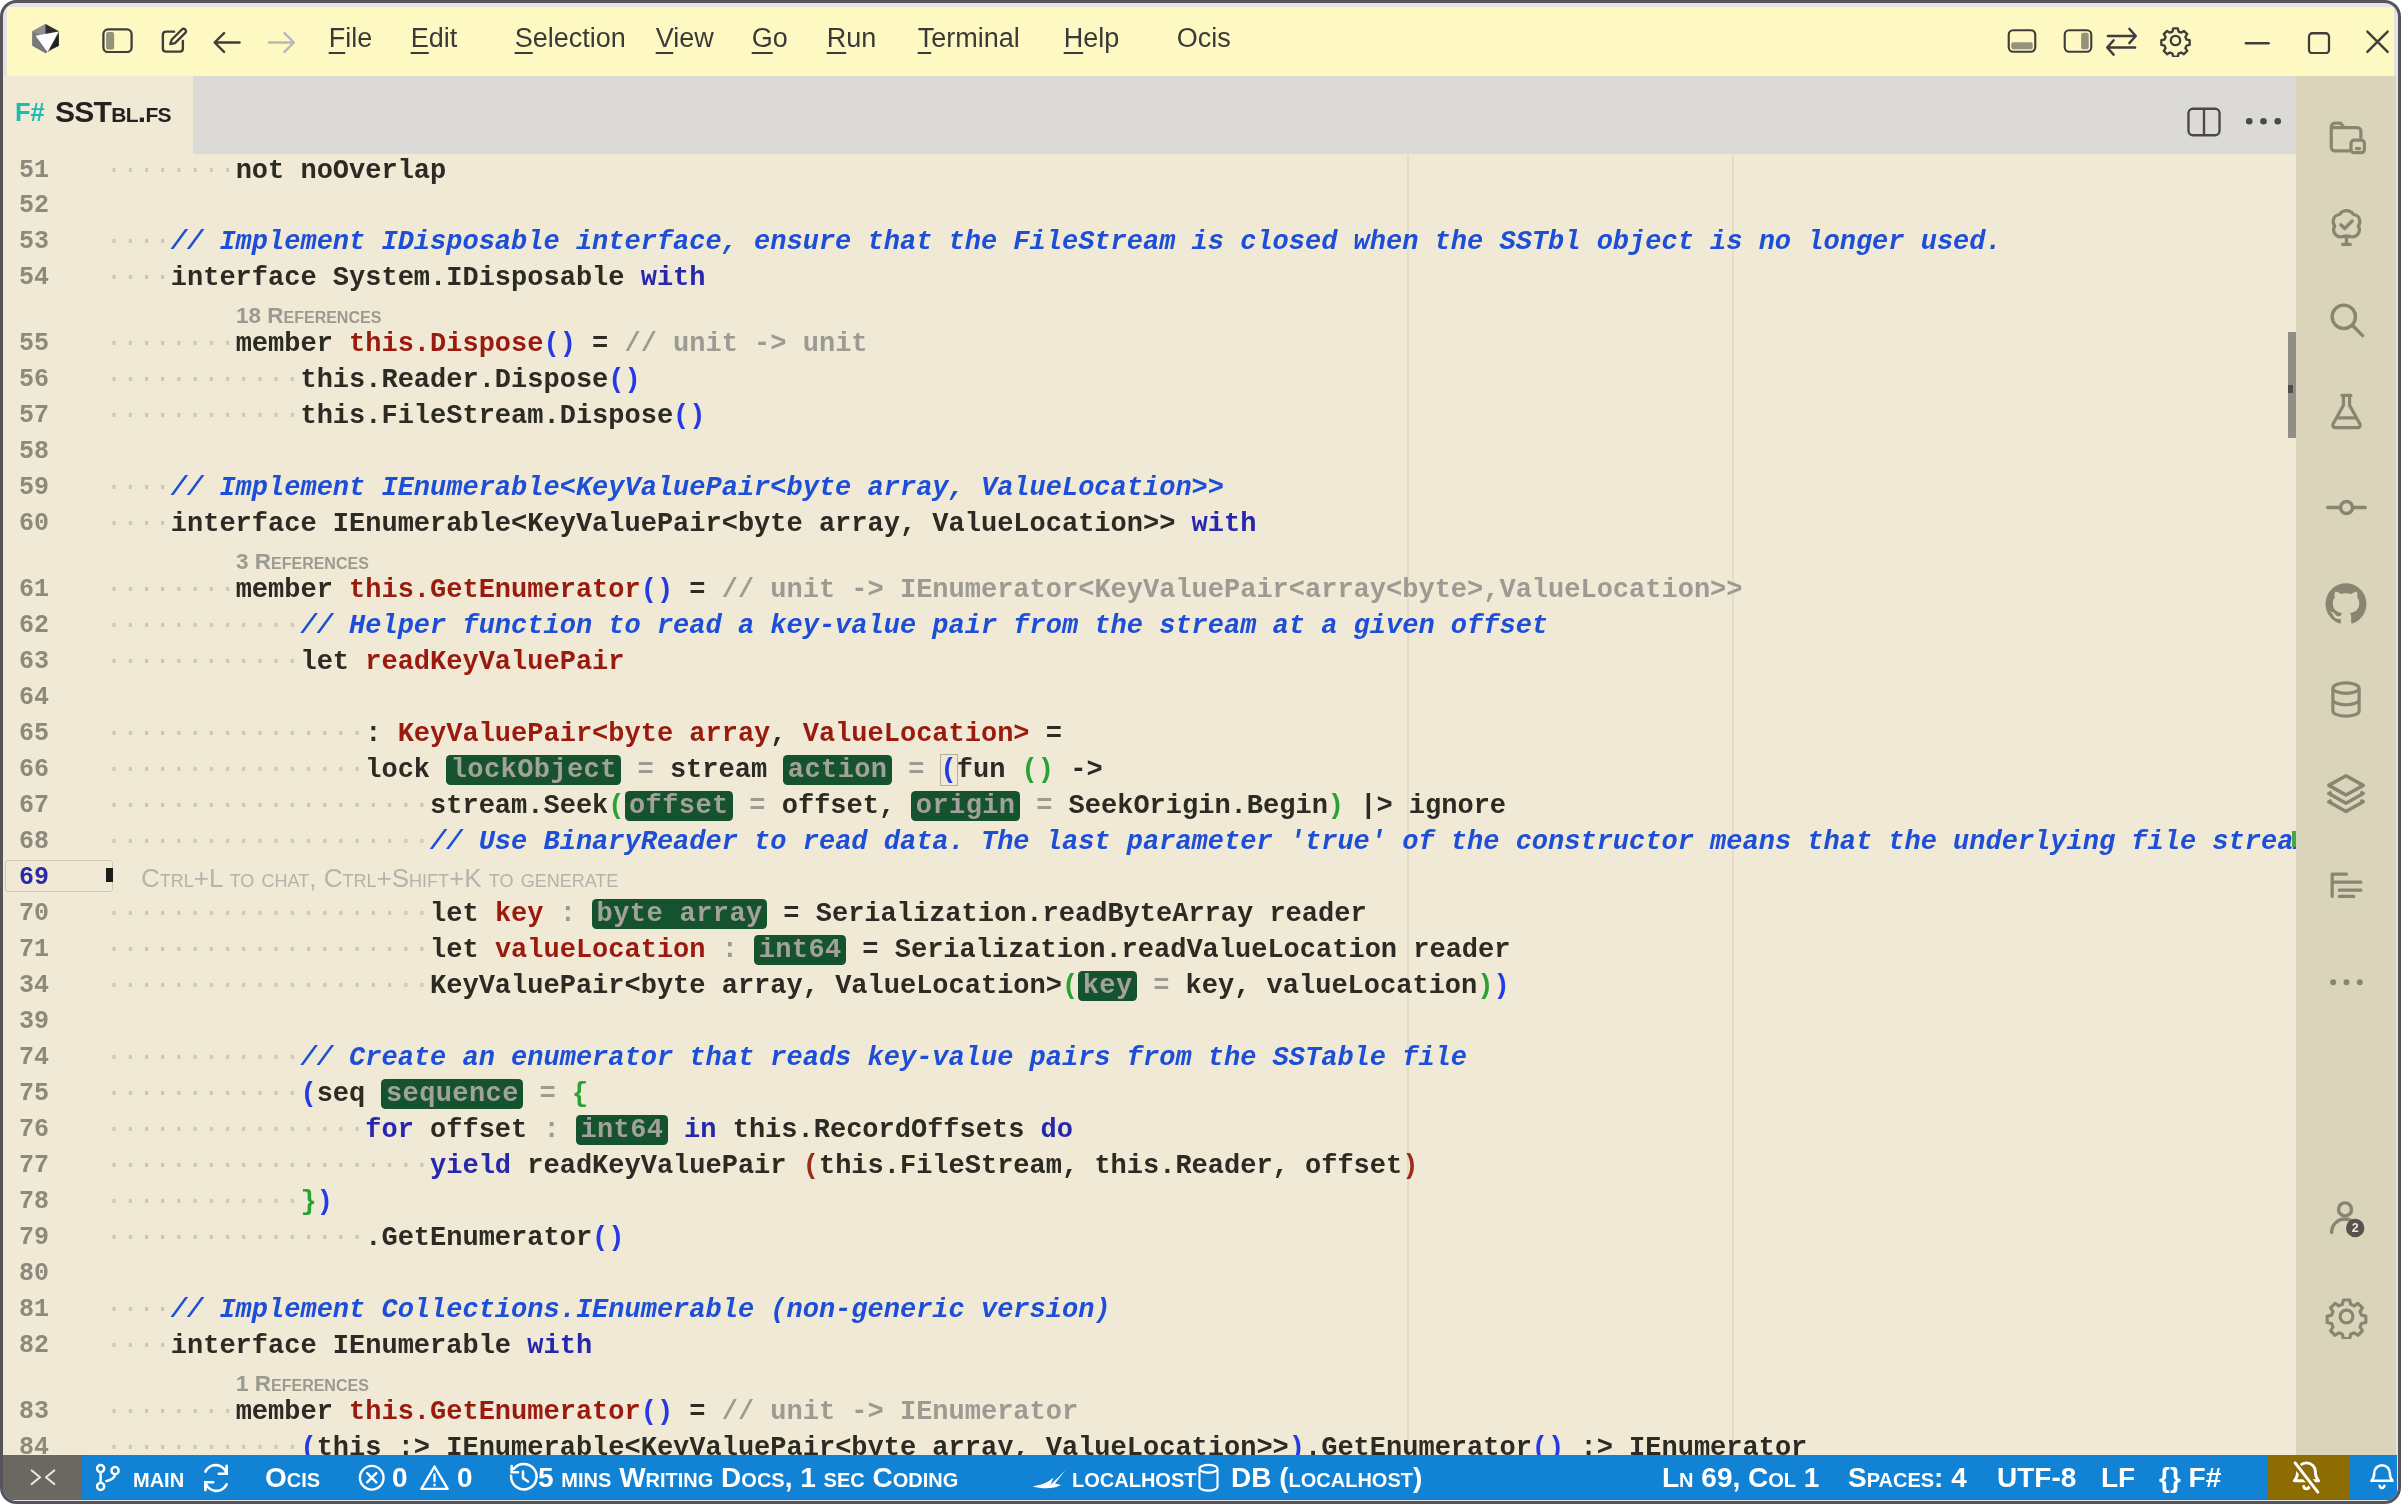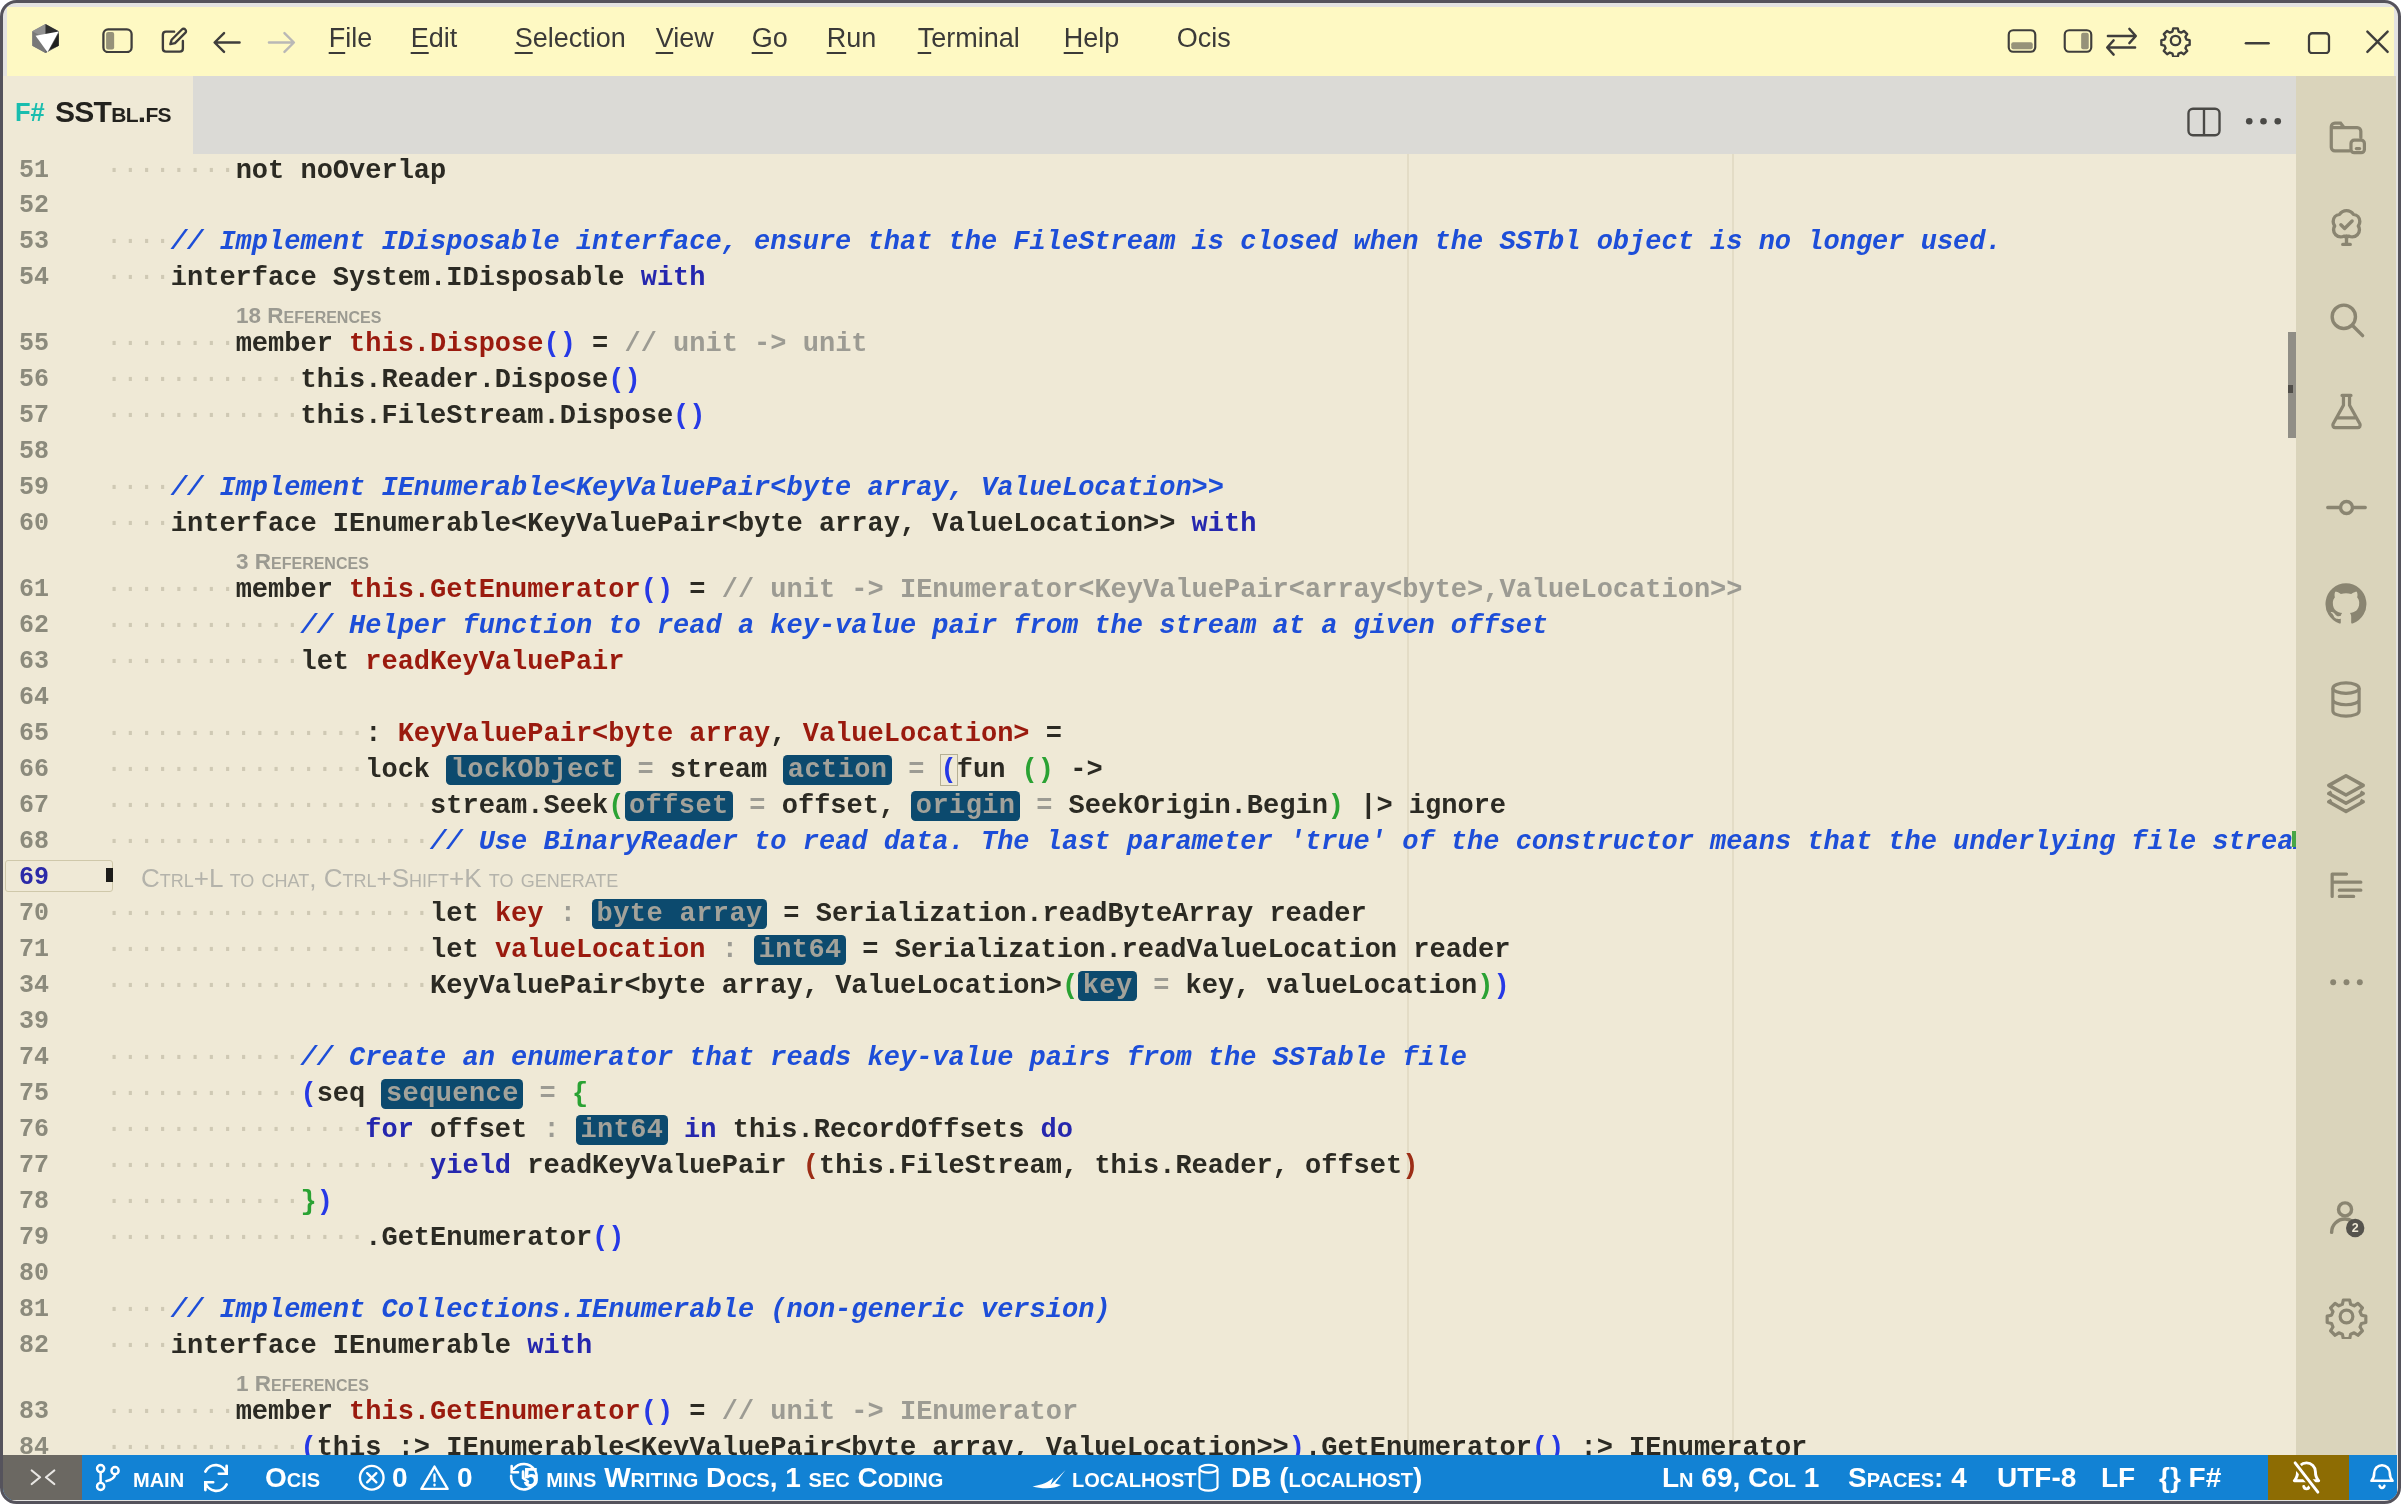--- a/index.html
+++ b/index.html
@@ -29,21 +29,21 @@
   .cl{position:absolute;left:233px;width:1050px;height:30px;line-height:30px;font-weight:bold;
       font-family:"Liberation Sans", sans-serif;font-variant:small-caps;font-size:22.5px;color:#9B9A91;}
   .w{color:#CFC9B4;font-weight:400;}
   .nv{color:#2527AE;}
   .b1{color:#2639E6;}
   .b2{color:#2AA233;}
   .b3{color:#9C2D16;}
   .mr{color:#9A1A0E;}
   .cm{color:#1d4ed8;font-style:italic;}
   .gy{color:#9C9B93;}
-  .chip{background:#0c4a6e;color:#A3A29A;border-radius:4.5px;padding:0 4.5px;letter-spacing:0.4px;}
+  .chip{background:#14532d;color:#A3A29A;border-radius:4.5px;padding:0 4.5px;letter-spacing:0.4px;}
   .mbox{outline:1.5px solid #B5AF94;outline-offset:0.7px;}
   #statusbar{position:absolute;left:0;top:1452px;width:2394px;height:45px;background:#1282D4;}
   .sbt{position:absolute;top:0;height:45px;line-height:45px;font-size:28px;font-weight:700;
        color:#FFFFFF;font-variant:small-caps;white-space:pre;}
   .sbi{position:absolute;top:0;height:45px;display:flex;align-items:center;}
 </style>
 </head>
 <body>
 <div id="page">
 <div id="win">
@@ -277,21 +277,21 @@
             <path d="M12 9.5 v5 M12 17.2 v.6" stroke="#FFFFFF" stroke-width="1.8" stroke-linecap="round"></path>
           </svg>
         </div>
 <div class="sbt" style="left:454px">0</div>
 <div class="sbi" style="left:503px">
           <svg width="34" height="34" viewBox="0 0 24 24">
             <path d="M5.5 5.5 A9 9 0 1 1 3.6 10.5 M4 3.5 v4.5 h4.5" fill="none" stroke="#FFFFFF" stroke-width="1.8" stroke-linecap="round"></path>
             <path d="M12 7.5 V12 l3.5 2.5" fill="none" stroke="#FFFFFF" stroke-width="1.8" stroke-linecap="round"></path>
           </svg>
         </div>
-<div class="sbt" style="left:520px">5 mins Writing Docs, 1 sec Coding</div>
+<div class="sbt" style="left:535px">5 mins Writing Docs, 1 sec Coding</div>
 <div class="sbi" style="left:1028px">
           <svg width="36" height="27" viewBox="0 0 48 36">
             <path d="M2 30 C14 28 24 24 30 18 L26 28 46 8 32 26 40 28 C30 34 14 33 2 30 z" fill="#FFFFFF"></path>
           </svg>
         </div>
 <div class="sbt" style="left:1069px">localhost</div>
 <div class="sbi" style="left:1192px">
           <svg width="27" height="31.5" viewBox="0 0 24 28">
             <ellipse cx="12" cy="6" rx="8" ry="3.4" fill="none" stroke="#FFFFFF" stroke-width="1.9"></ellipse>
             <path d="M4 6 v16 c0 1.9 3.6 3.4 8 3.4 s8-1.5 8-3.4 V6" fill="none" stroke="#FFFFFF" stroke-width="1.9"></path>

